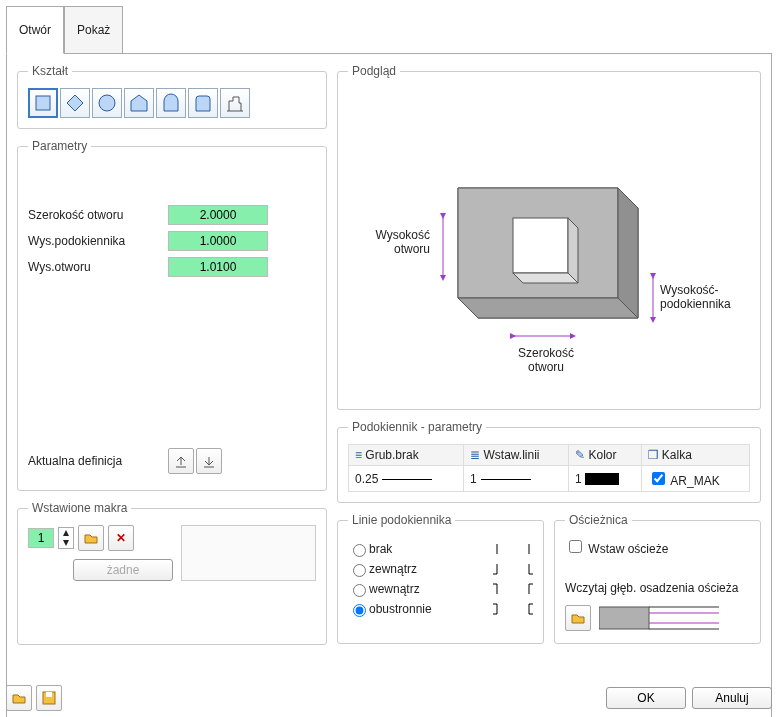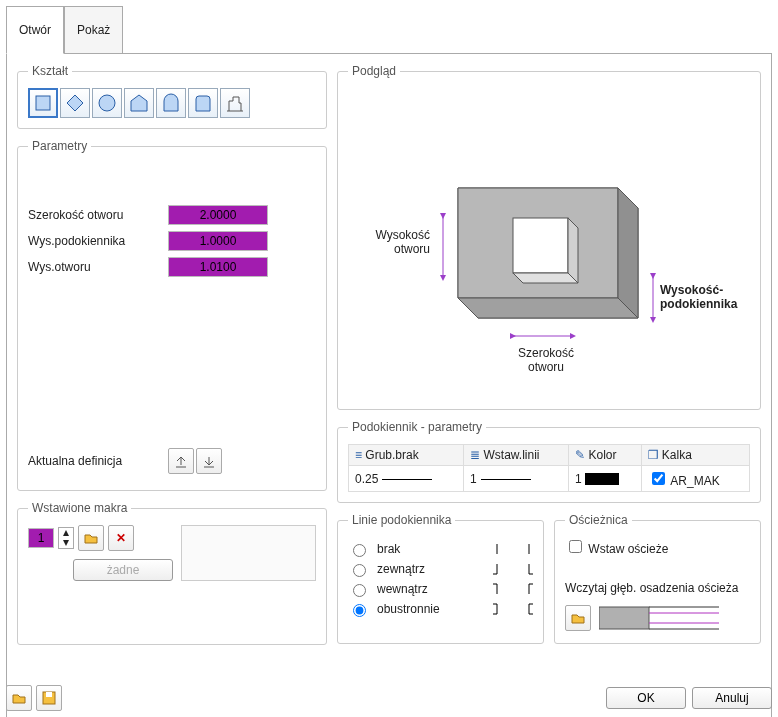--- a/index.html
+++ b/index.html
@@ -9,28 +9,28 @@
 .tab.active { background: #fff; border-bottom: 1px solid #fff; z-index: 2; }
 .panel { border: 1px solid #aaa; padding: 10px; height: 672px; position: relative; }
 .row { display: flex; gap: 10px; }
 fieldset { border: 1px solid #ccc; border-radius: 3px; padding: 10px; margin: 0 0 10px 0; }
 legend { color: #555; padding: 0 4px; }
 .shape-row { display: flex; gap: 2px; }
 .shape-btn { width: 30px; height: 30px; border: 1px solid #9ab; background: linear-gradient(#fff,#e8f0f8); display: flex; align-items: center; justify-content: center; cursor: pointer; }
 .shape-btn.sel { border: 2px solid #3a78c8; }
 .param-row { display: flex; align-items: center; margin: 6px 0; }
 .param-label { width: 140px; }
-.param-input { width: 100px; text-align: center; border: 1px solid #bbb; padding: 2px 4px; background: #a21caf; }
+.param-input { width: 100px; text-align: center; border: 1px solid #bbb; padding: 2px 4px; background: #86efac; }
 .btn { border: 1px solid #999; background: linear-gradient(#fff,#eee); padding: 3px 14px; border-radius: 3px; cursor: pointer; }
 .btn:disabled { color: #aaa; margin-left: 45px; }
 .icon-btn { width: 26px; height: 26px; border: 1px solid #aaa; background: linear-gradient(#fff,#eee); display: inline-flex; align-items: center; justify-content: center; cursor: pointer; border-radius: 2px; }
 .table { border: 1px solid #ccc; width: 100%; border-collapse: collapse; }
 .table th, .table td { border: 1px solid #ddd; padding: 3px 6px; text-align: left; }
 .table th { background: #f4f4f4; font-weight: normal; }
-.radio-row { display: flex; align-items: center; margin: 4px 0; gap: 8px; }
+.radio-row { display: flex; align-items: center; margin: 4px 0; }
 .linesym { width: 40px; height: 16px; display: inline-block; }
 .bottom-bar { position: absolute; bottom: 6px; left: 6px; right: 6px; display: flex; justify-content: space-between; align-items: center; }
 .swatch { display:inline-block; width:34px; height:12px; background:#000; vertical-align:middle; }
 .line-seg { display:inline-block; width:50px; border-top:1px solid #000; vertical-align:middle; margin-left:4px; }
 .left-col { width: 310px; }
 .right-col { flex: 1; }
 </style>
 </head>
 <body>
 
@@ -162,21 +162,21 @@
           <line x1="165" y1="248" x2="225" y2="248" stroke="#9b3fc9" marker-end="url(#ah)" marker-start="url(#ah)"></line>
           <line x1="305" y1="188" x2="305" y2="232" stroke="#9b3fc9" marker-end="url(#ah)" marker-start="url(#ah)"></line>
           <defs>
                 <marker id="ah" markerWidth="6" markerHeight="6" refX="3" refY="3" orient="auto">
                   <path d="M0 0 L6 3 L0 6 Z" fill="#9b3fc9"></path>
                 </marker>
               </defs>
         </svg>
         <div style="position:absolute; left:12px; top:140px; width:70px; text-align:right;">Wysokość otworu</div>
         <div style="position:absolute; left:158px; top:258px; width:80px; text-align:center;">Szerokość otworu</div>
-        <div style="position:absolute; left:312px; top:195px; width:100px;font-weight:bold;">Wysokość-podokiennika</div>
+        <div style="position:absolute; left:312px; top:195px; width:100px;">Wysokość-podokiennika</div>
       </div>
     </fieldset>
 
     <fieldset>
       <legend>Podokiennik - parametry</legend>
       <table class="table">
         <tbody>
               <tr>
           <th><span style="color:#2a5fa6;">≡</span> <span>Grub.brak</span></th>
           <th><span style="color:#2a5fa6;">≣</span> <span>Wstaw.linii</span></th>

